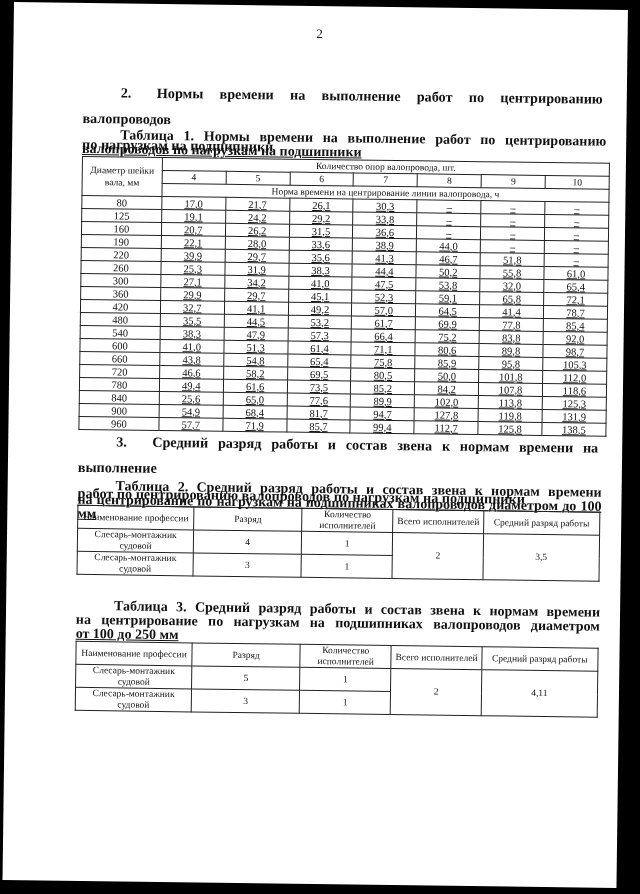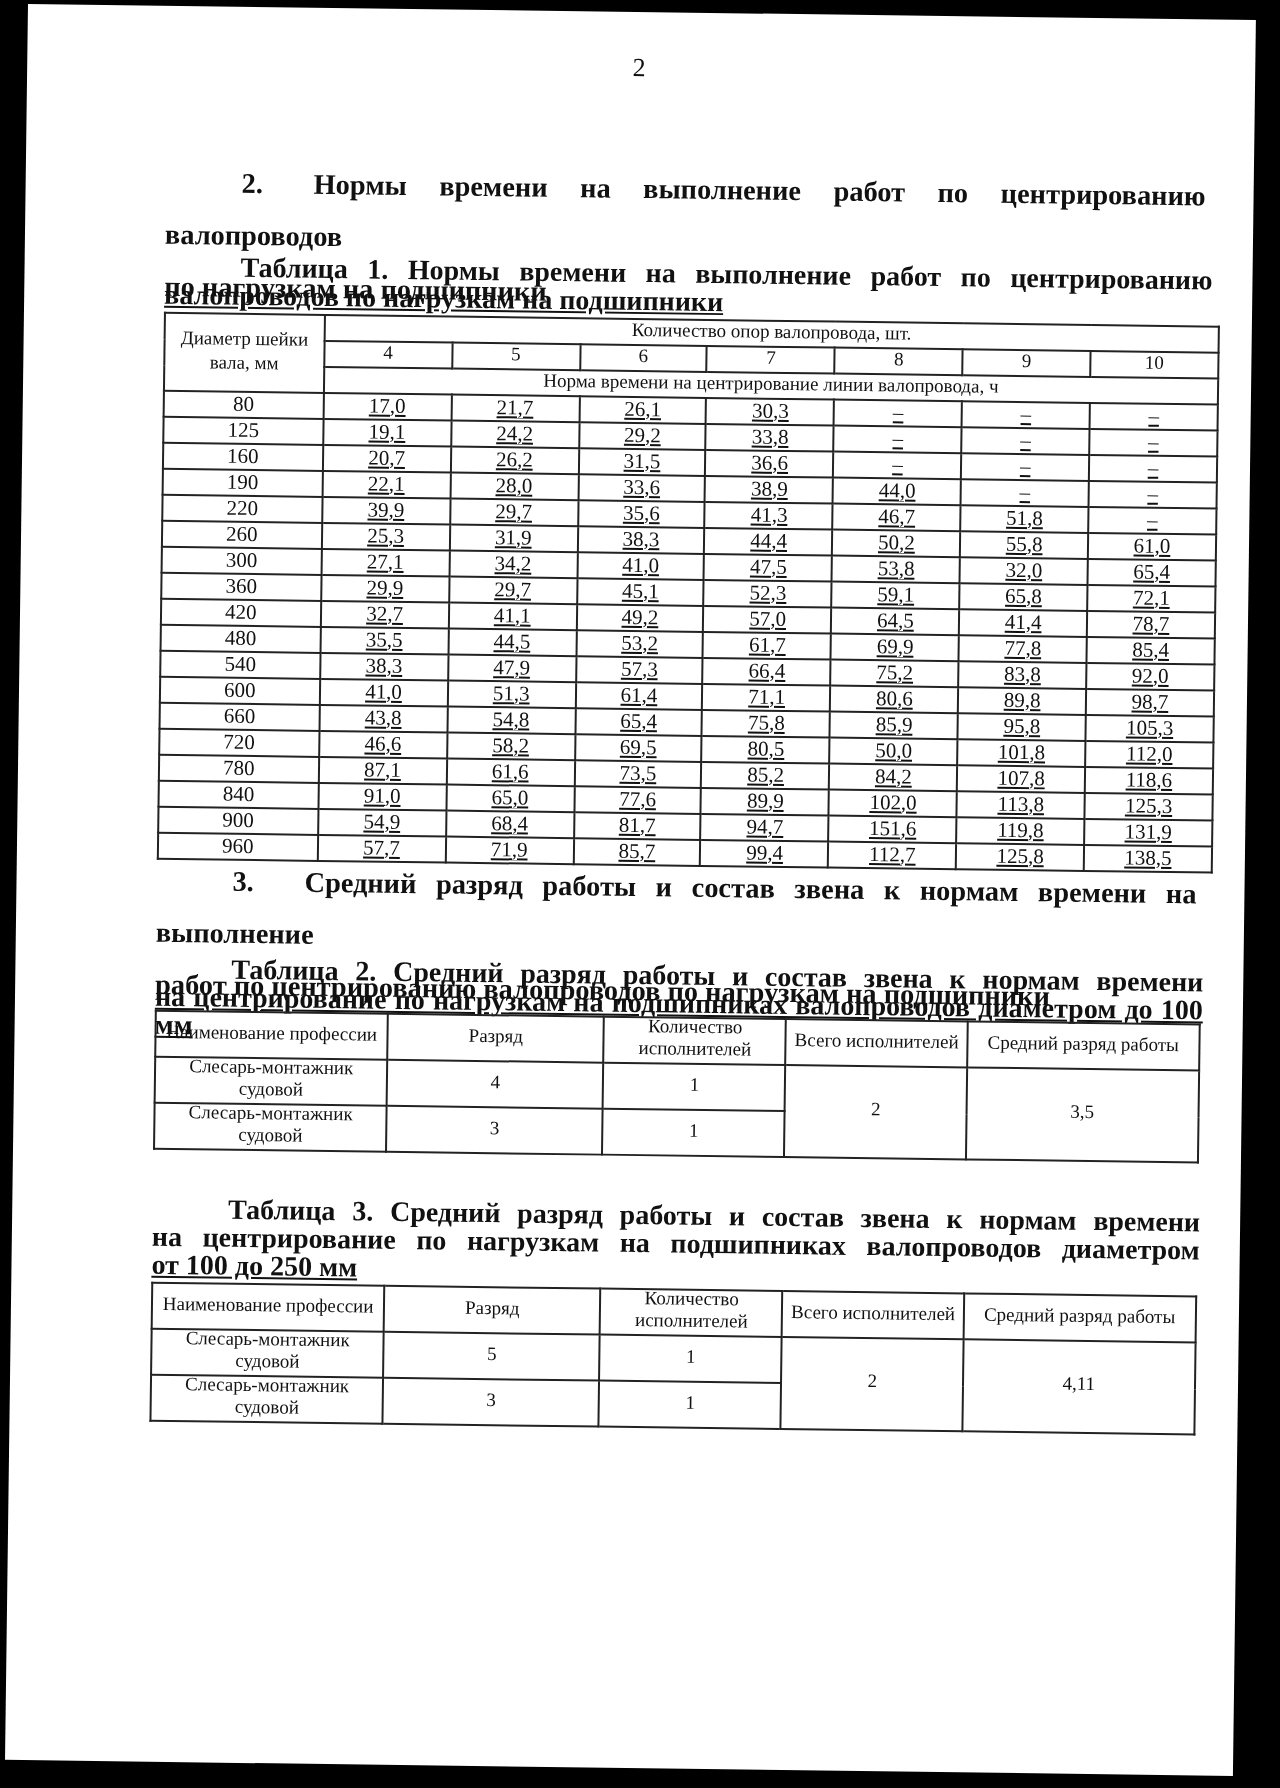--- a/index.html
+++ b/index.html
@@ -237,45 +237,45 @@
             <td class="val">46,6</td>
             <td class="val">58,2</td>
             <td class="val">69,5</td>
             <td class="val">80,5</td>
             <td class="val">50,0</td>
             <td class="val">101,8</td>
             <td class="val">112,0</td>
           </tr>
           <tr>
             <td>780</td>
-            <td class="val">87,1</td>
+            <td class="val">49,4</td>
             <td class="val">61,6</td>
             <td class="val">73,5</td>
             <td class="val">85,2</td>
             <td class="val">84,2</td>
             <td class="val">107,8</td>
             <td class="val">118,6</td>
           </tr>
           <tr>
             <td>840</td>
-            <td class="val">91,0</td>
+            <td class="val">25,6</td>
             <td class="val">65,0</td>
             <td class="val">77,6</td>
             <td class="val">89,9</td>
             <td class="val">102,0</td>
             <td class="val">113,8</td>
             <td class="val">125,3</td>
           </tr>
           <tr>
             <td>900</td>
             <td class="val">54,9</td>
             <td class="val">68,4</td>
             <td class="val">81,7</td>
             <td class="val">94,7</td>
-            <td class="val">151,6</td>
+            <td class="val">127,8</td>
             <td class="val">119,8</td>
             <td class="val">131,9</td>
           </tr>
           <tr>
             <td>960</td>
             <td class="val">57,7</td>
             <td class="val">71,9</td>
             <td class="val">85,7</td>
             <td class="val">99,4</td>
             <td class="val">112,7</td>

